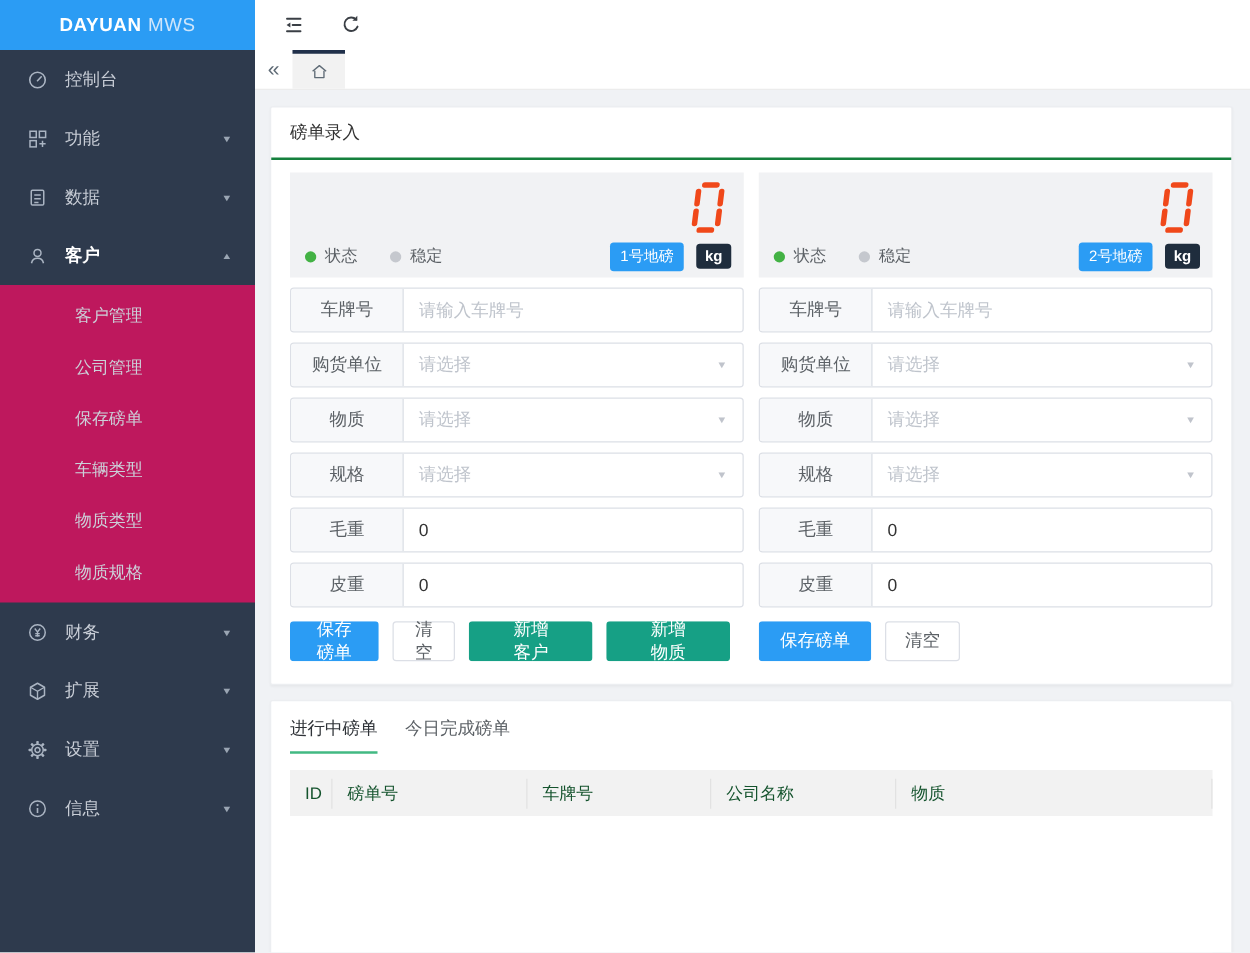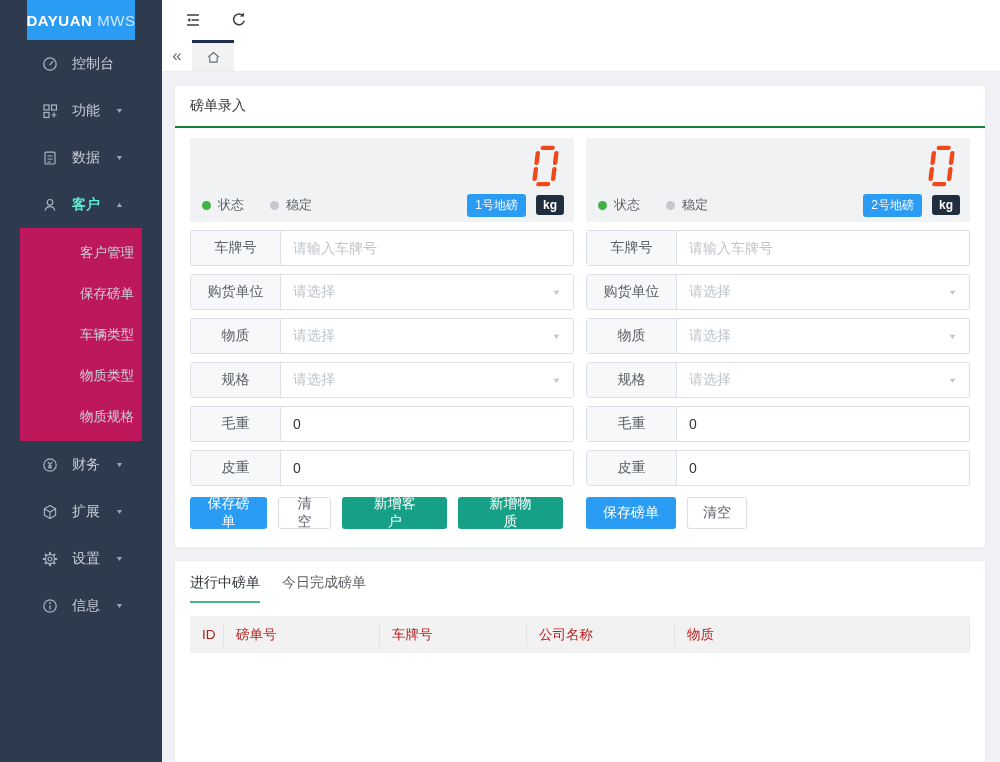--- a/index.html
+++ b/index.html
@@ -1,30 +1,30 @@
 <!DOCTYPE html>
 <html><head>
 <meta charset="utf-8">
 <style>
   * { margin:0; padding:0; box-sizing:border-box; }
   html,body { width:1000px; height:762px; overflow:hidden;
     font-family:"Liberation Sans","DejaVu Sans",sans-serif; background:#f0f2f5; }
   .app { display:flex; width:1000px; height:762px; }
 
   
-  .sidebar { width:162px; background:#2e3a4d; color:#c8cdd6; flex:none; display:flex; flex-direction:column;align-items:center; }
+  .sidebar { width:204px; background:#2e3a4d; color:#c8cdd6; flex:none; display:flex; flex-direction:column; }
   .logo { height:40px; background:#2b9cf4; display:flex; align-items:center; justify-content:center;
           font-size:15px; letter-spacing:.5px; }
   .logo b { color:#fff; font-weight:bold; }
   .logo span.sub { color:#cfe6fb; margin-left:5px; font-weight:normal; }
   .menu { flex:1; overflow:hidden; font-size:14px; }
   .mitem { height:47px; display:flex; align-items:center; padding:0 18px 0 22px; cursor:pointer; }
   .mitem .mi { width:16px; height:16px; flex:none; margin-right:14px; color:#aab4c2; }
   .mitem .lbl { flex:1; }
-  .mitem.active .lbl { color:#5eead4; font-weight:bold; }
+  .mitem.active .lbl { color:#ffffff; font-weight:bold; }
   .caret { font-size:9px; color:#9aa5b3; transform:scaleY(.8); }
   .submenu { background:#be185d; padding:4px 8px; }
   .sitem { height:41px; display:flex; align-items:center; padding-left:52px; font-size:13.5px; color:#ccd1d9; cursor:pointer; }
 
   
   .right { flex:1; display:flex; flex-direction:column; min-width:0; }
   .topbar { height:40px; background:#fff; display:flex; align-items:center; padding-left:22px; flex:none; }
   .tool { width:18px; height:18px; color:#3a3f45; margin-right:28px; cursor:pointer; }
   .tabbar { height:32px; background:#fff; display:flex; align-items:stretch; flex:none; border-bottom:1px solid #ececec; }
   .tab-collapse { width:30px; display:flex; align-items:center; justify-content:center;
@@ -70,21 +70,21 @@
   .btn.plain   { background:#fff; color:#5c6166; border-color:#dcdfe6; padding:0 15px; }
   .btn.success { background:#16a085; color:#fff; padding:0 30px; }
 
   
   .bottom-card { margin-top:12px; height:226px; padding:0 15px; }
   .btabs { display:flex; padding-top:13px; }
   .btab { font-size:14px; color:#5c6166; margin-right:22px; padding-bottom:11px; cursor:pointer; position:relative; }
   .btab.active { color:#2f3338; }
   .btab.active::after { content:""; position:absolute; left:0; right:0; bottom:0; height:2px; background:#42b983; }
   .thead { display:flex; background:#f2f2f2; height:37px; align-items:center; margin-top:13px;
-           font-size:13.5px; color:#b91c1c; }
+           font-size:13.5px; color:#14532d; }
   .th { padding-left:12px; border-right:1px solid #e2e2e2; height:24px; display:flex; align-items:center; }
   .th.c0 { width:34px; flex:none; }
   .th.c1 { width:156px; flex:none; }
   .th.c2 { width:147px; flex:none; }
   .th.c3 { width:148px; flex:none; }
   .th.c4 { width:148px; flex:none; }
   .th.c5 { flex:1; }
   .tbody { background:#fff; height:120px; }
 </style>
 </head>
@@ -132,20 +132,23 @@
             <circle cx="8" cy="5.3" r="2.8" fill="none" stroke="currentColor" stroke-width="1.2"></circle>
             <path d="M3.2 13.6a4.9 4.9 0 0 1 9.6 0" fill="none" stroke="currentColor" stroke-width="1.2"></path>
           </svg>
         <span class="lbl">客户</span>
         <span class="caret">▲</span>
       </div>
 
       <div class="submenu">
         <div class="sitem">
             <span>客户管理</span>
+          </div>
+        <div class="sitem">
+            <span>公司管理</span>
           </div>
         <div class="sitem">
             <span>保存磅单</span>
           </div>
         <div class="sitem">
             <span>车辆类型</span>
           </div>
         <div class="sitem">
             <span>物质类型</span>
           </div>

